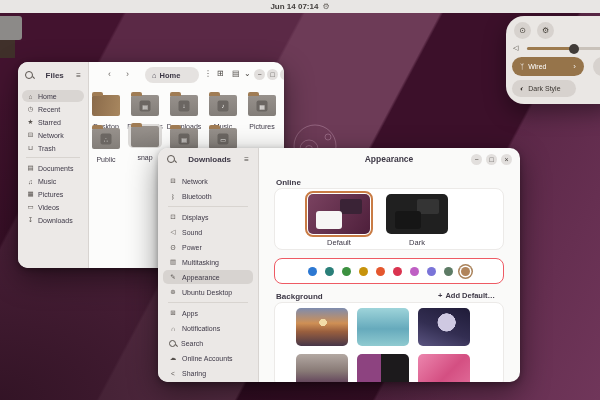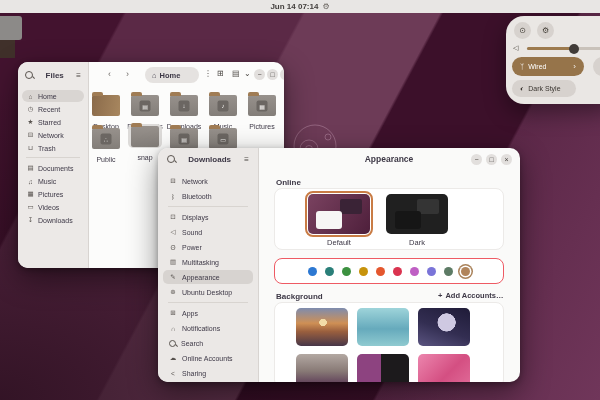--- a/index.html
+++ b/index.html
@@ -349,21 +349,21 @@
     <span class="dot" style="background: rgb(218, 52, 80);"></span>
     <span class="dot" style="background: rgb(191, 95, 196);"></span>
     <span class="dot" style="background: rgb(122, 116, 216);"></span>
     <span class="dot" style="background: rgb(93, 123, 101);"></span>
     <span class="dot sel" style="background: rgb(177, 133, 92);"></span>
   </div>
 
   <div class="sec-label" style="left:118px;top:144px;">Background</div>
   <div class="addpic" style="left:280px;top:143px;">
     <span>+</span>
-    <span>Add Accounts…</span>
+    <span>Add Default…</span>
   </div>
   <div class="card" style="left:116px;top:154px;width:230px;height:86px;"></div>
   <div class="wthumb" style="left: 138px; top: 160px; background: radial-gradient(circle at 52% 38%, rgb(242, 220, 168) 0%, rgb(242, 220, 168) 10%, rgba(242, 220, 168, 0) 11%), linear-gradient(rgb(126, 140, 174) 0%, rgb(207, 144, 85) 40%, rgb(154, 95, 62) 62%, rgb(71, 54, 72) 100%);"></div>
   <div class="wthumb" style="left: 199px; top: 160px; background: linear-gradient(rgb(158, 212, 218) 0%, rgb(102, 170, 188) 55%, rgb(143, 202, 208) 100%);"></div>
   <div class="wthumb" style="left: 260px; top: 160px; background: radial-gradient(circle at 55% 38%, rgb(207, 201, 226) 0%, rgb(207, 201, 226) 24%, rgba(207, 201, 226, 0) 25%), linear-gradient(200deg, rgb(31, 27, 56) 0%, rgb(51, 46, 82) 55%, rgb(90, 84, 128) 100%);"></div>
   <div class="wthumb" style="left: 138px; top: 206px; background: linear-gradient(rgb(179, 168, 162) 0%, rgb(136, 122, 118) 45%, rgb(100, 70, 92) 75%, rgb(74, 44, 68) 100%);"></div>
   <div class="wthumb" style="left: 199px; top: 206px; background: linear-gradient(90deg, rgb(141, 67, 128) 0%, rgb(141, 67, 128) 46%, rgb(28, 26, 28) 46%, rgb(28, 26, 28) 100%);"></div>
   <div class="wthumb" style="left: 260px; top: 206px; background: linear-gradient(135deg, rgb(236, 134, 174) 0%, rgb(212, 79, 130) 55%, rgb(226, 111, 155) 100%);"></div>
 </div>
 

